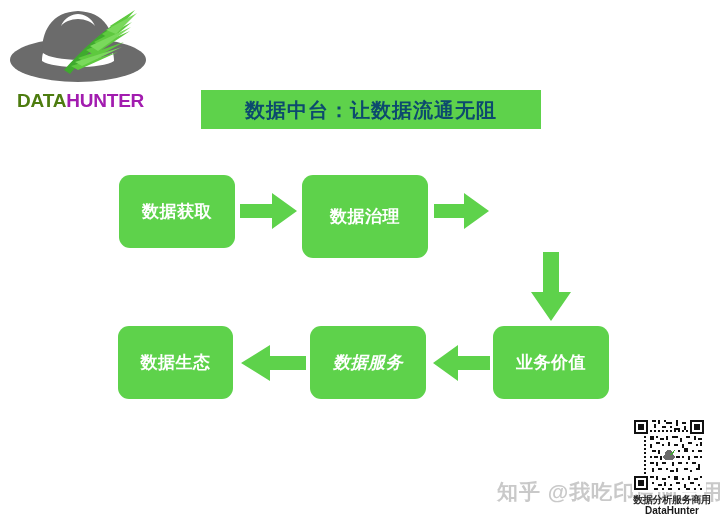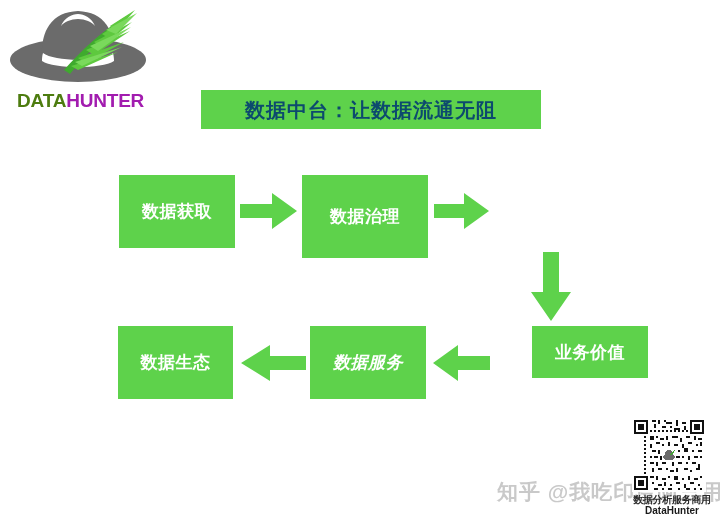--- a/index.html
+++ b/index.html
@@ -68,37 +68,37 @@
     font-weight: bold;
     letter-spacing: 1px;
     white-space: nowrap;
     line-height: 1;
   }
 
   
   .flow-box {
     position: absolute;
     background: #5ed24b;
-    border-radius: 0;
+    border-radius: 11px;
     display: flex;
     align-items: center;
     justify-content: center;
   }
   .flow-box .box-label {
     color: #ffffff;
     font-size: 17px;
     font-weight: bold;
     letter-spacing: 0.5px;
     white-space: nowrap;
   }
 
   #box-acquire { left: 119px; top: 175px; width: 116px; height: 73px; }
   #box-govern  { left: 302px; top: 175px; width: 126px; height: 83px; }
   #box-analyze { left: 493px; top: 175px; width: 116px; height: 73px; }
-  #box-value   { left: 493px; top: 326px; width: 116px; height: 52px; margin-left: 39px; }
+  #box-value   { left: 493px; top: 326px; width: 116px; height: 73px; }
   #box-service { left: 310px; top: 326px; width: 116px; height: 73px; font-style: italic; }
   #box-ecology { left: 118px; top: 326px; width: 115px; height: 73px; }
 
   
   .arrow {
     position: absolute;
   }
   #arrow-1 { left: 240px; top: 192px; width: 58px; height: 38px; }
   #arrow-2 { left: 434px; top: 192px; width: 56px; height: 38px; }
   #arrow-3 { left: 530px; top: 252px; width: 42px; height: 70px; }

